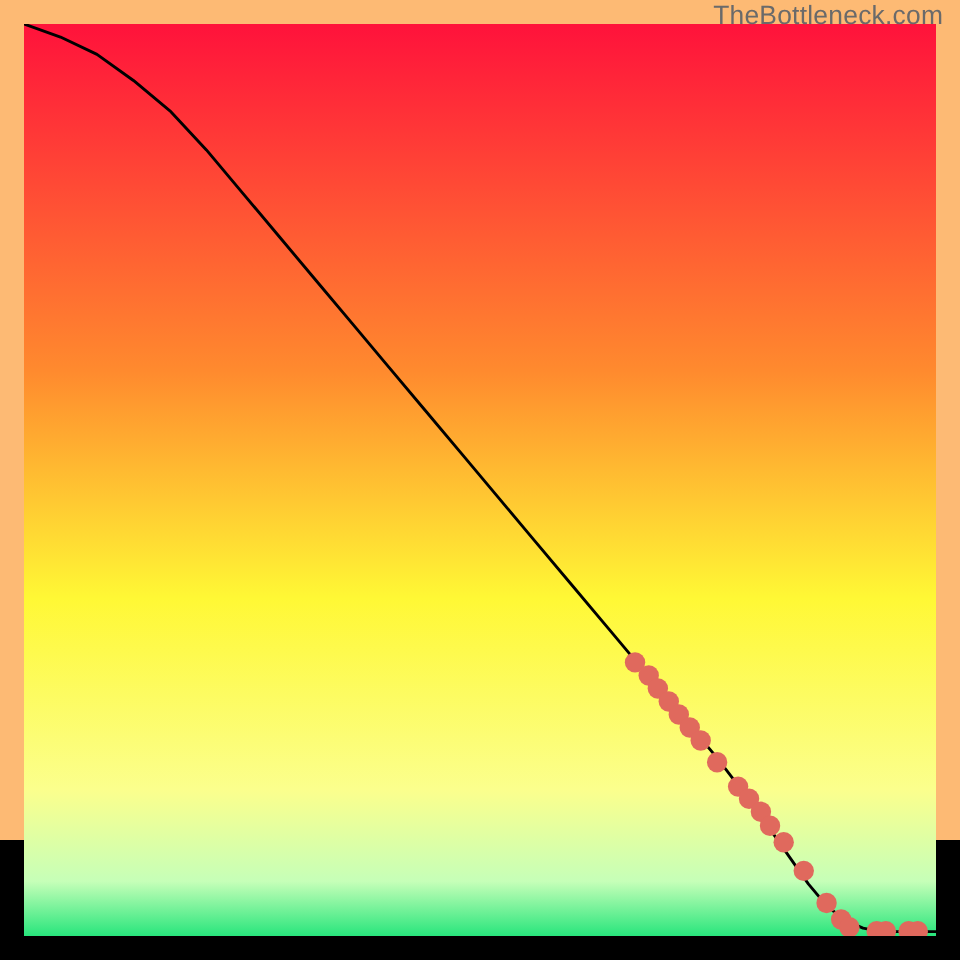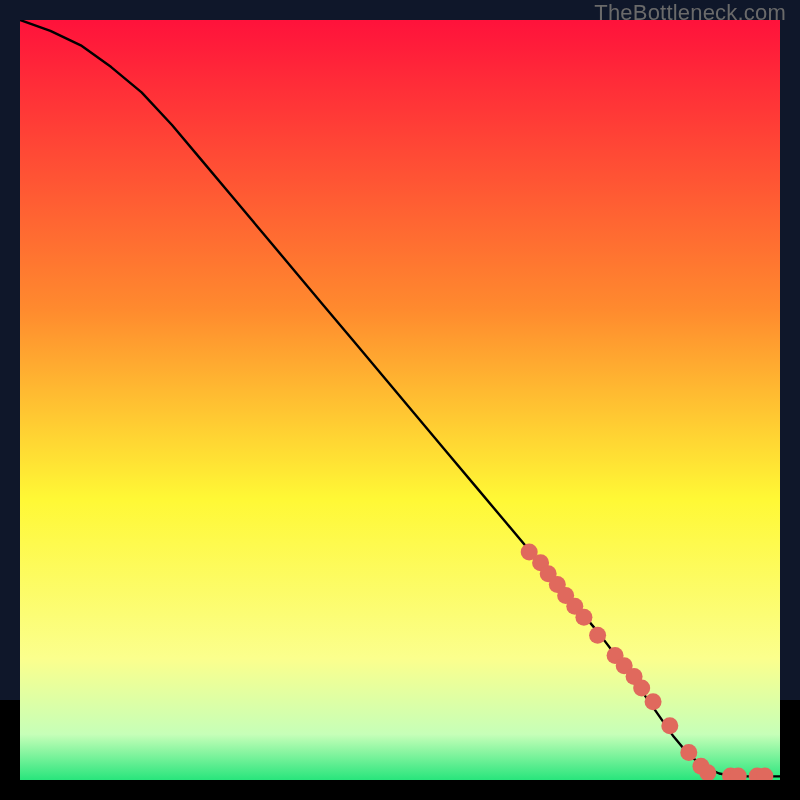--- a/index.html
+++ b/index.html
@@ -8,21 +8,21 @@
     width: 800px;
     height: 800px;
     overflow: hidden;
     background: #000;
     font-family: Arial, Helvetica, sans-serif;
   }
   .frame {
     position: absolute;
     left: 0; top: 0;
     width: 800px; height: 700px;
-    background: #0f172a;
+    background: #fdba74;
   }
   .plot {
     position: absolute;
     left: 20px;
     top: 20px;
     width: 760px;
     height: 760px;
   }
   .plot svg {
     display: block;

